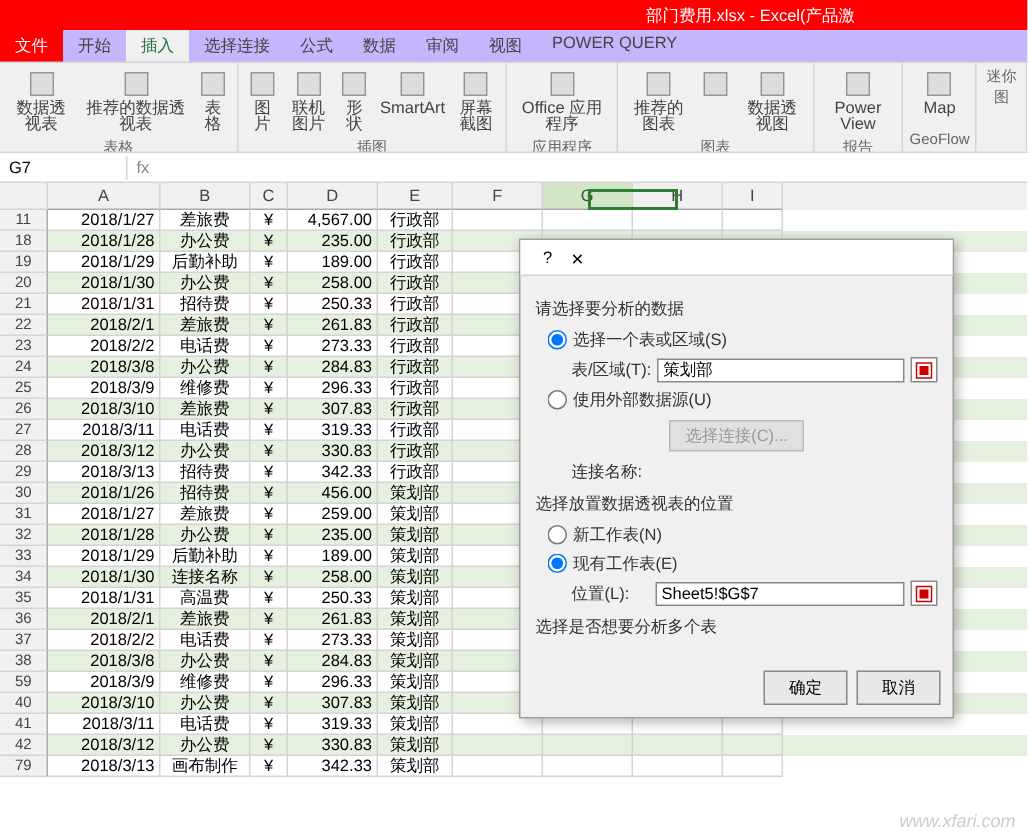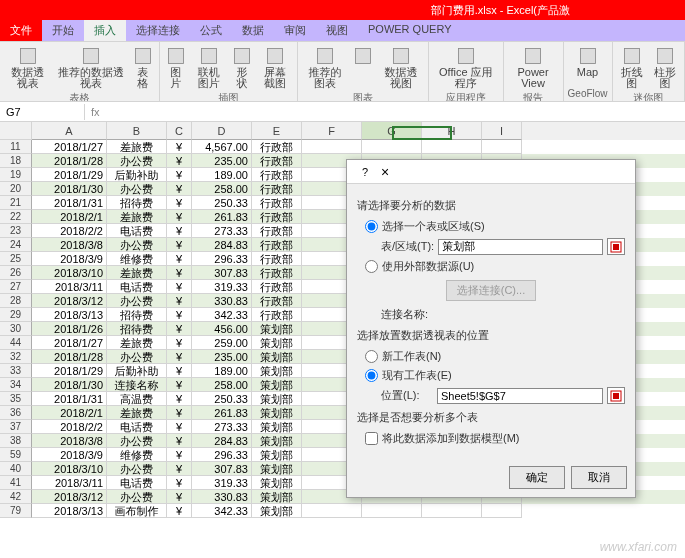--- a/index.html
+++ b/index.html
@@ -110,31 +110,48 @@
         <div class="rg-item">
           <svg viewBox="0 0 24 24">
             <rect x="3" y="3" width="18" height="18" fill="#ddd" stroke="#888"></rect>
           </svg>
           <span>形状</span>
         </div>
         <div class="rg-item">
           <svg viewBox="0 0 24 24">
             <rect x="3" y="3" width="18" height="18" fill="#ddd" stroke="#888"></rect>
           </svg>
+          <span>SmartArt</span>
+        </div>
+        <div class="rg-item">
+          <svg viewBox="0 0 24 24">
+            <rect x="3" y="3" width="18" height="18" fill="#ddd" stroke="#888"></rect>
+          </svg>
           <span>屏幕截图</span>
         </div>
       </div>
       <div class="rg-label">插图</div>
     </div>
     <div class="rg">
       <div class="rg-icons">
         <div class="rg-item">
           <svg viewBox="0 0 24 24">
             <rect x="3" y="3" width="18" height="18" fill="#ddd" stroke="#888"></rect>
           </svg>
+          <span>Office 应用程序</span>
+        </div>
+      </div>
+      <div class="rg-label">应用程序</div>
+    </div>
+    <div class="rg">
+      <div class="rg-icons">
+        <div class="rg-item">
+          <svg viewBox="0 0 24 24">
+            <rect x="3" y="3" width="18" height="18" fill="#ddd" stroke="#888"></rect>
+          </svg>
           <span>推荐的图表</span>
         </div>
         <div class="rg-item">
           <svg viewBox="0 0 24 24">
             <rect x="3" y="3" width="18" height="18" fill="#ddd" stroke="#888"></rect>
           </svg>
           <span></span>
         </div>
         <div class="rg-item">
           <svg viewBox="0 0 24 24">
@@ -144,62 +161,37 @@
         </div>
       </div>
       <div class="rg-label">图表</div>
     </div>
     <div class="rg">
       <div class="rg-icons">
         <div class="rg-item">
           <svg viewBox="0 0 24 24">
             <rect x="3" y="3" width="18" height="18" fill="#ddd" stroke="#888"></rect>
           </svg>
-          <span>Office 应用程序</span>
-        </div>
-      </div>
-      <div class="rg-label">应用程序</div>
+          <span>Power View</span>
+        </div>
+      </div>
+      <div class="rg-label">报告</div>
     </div>
     <div class="rg">
       <div class="rg-icons">
         <div class="rg-item">
           <svg viewBox="0 0 24 24">
             <rect x="3" y="3" width="18" height="18" fill="#ddd" stroke="#888"></rect>
           </svg>
-          <span>Power View</span>
-        </div>
-      </div>
-      <div class="rg-label">报告</div>
-    </div>
-    <div class="rg">
-      <div class="rg-icons">
-        <div class="rg-item">
-          <svg viewBox="0 0 24 24">
-            <rect x="3" y="3" width="18" height="18" fill="#ddd" stroke="#888"></rect>
-          </svg>
           <span>Map</span>
         </div>
       </div>
       <div class="rg-label">GeoFlow</div>
     </div>
     <div class="rg">
-      <div class="rg-icons">
-        <div class="rg-item">
-          <svg viewBox="0 0 24 24">
-            <rect x="3" y="3" width="18" height="18" fill="#ddd" stroke="#888"></rect>
-          </svg>
-          <span>折线图</span>
-        </div>
-        <div class="rg-item">
-          <svg viewBox="0 0 24 24">
-            <rect x="3" y="3" width="18" height="18" fill="#ddd" stroke="#888"></rect>
-          </svg>
-          <span>柱形图</span>
-        </div>
-      </div>
       <div class="rg-label">迷你图</div>
     </div>
   </div>
 
 <div class="namebox-row">
   <div class="namebox">G7</div>
   <div class="fx">fx</div>
   <div class="formula-bar"></div>
 </div>
 
@@ -380,21 +372,21 @@
       <div class="cell c" style="width: 60px;">招待费</div>
       <div class="cell c" style="width: 25px;">¥</div>
       <div class="cell r" style="width: 60px;">456.00</div>
       <div class="cell c" style="width: 50px;">策划部</div>
       <div class="cell " style="width: 60px;"></div>
       <div class="cell " style="width: 60px;"></div>
       <div class="cell " style="width: 60px;"></div>
       <div class="cell " style="width: 40px;"></div>
     </div>
     <div class="row">
-      <div class="rn">44</div>
+      <div class="rn">31</div>
       <div class="cell r" style="width: 75px;">2018/1/27</div>
       <div class="cell c" style="width: 60px;">差旅费</div>
       <div class="cell c" style="width: 25px;">¥</div>
       <div class="cell r" style="width: 60px;">259.00</div>
       <div class="cell c" style="width: 50px;">策划部</div>
       <div class="cell " style="width: 60px;"></div>
       <div class="cell " style="width: 60px;"></div>
       <div class="cell " style="width: 60px;"></div>
       <div class="cell " style="width: 40px;"></div>
     </div>
@@ -586,24 +578,20 @@
       <label>位置(L):</label>
       <input class="dlg-input" value="Sheet5!$G$7" style="">
       <div class="dlg-picker">
           <svg width="12" height="12">
             <rect x="1" y="1" width="10" height="10" fill="none" stroke="#c00" stroke-width="1"></rect>
             <rect x="3" y="3" width="6" height="6" fill="#c00"></rect>
           </svg>
         </div>
     </div>
     <div class="dlg-section">选择是否想要分析多个表</div>
-    <div class="dlg-chk">
-      <input type="checkbox" style="">
-      <span>将此数据添加到数据模型(M)</span>
-    </div>
   </div>
   <div class="dlg-buttons">
     <div class="dlg-btn">确定</div>
     <div class="dlg-btn">取消</div>
   </div>
 </div>
 
 <div class="watermark">www.xfari.com</div>
 
 </body></html>

